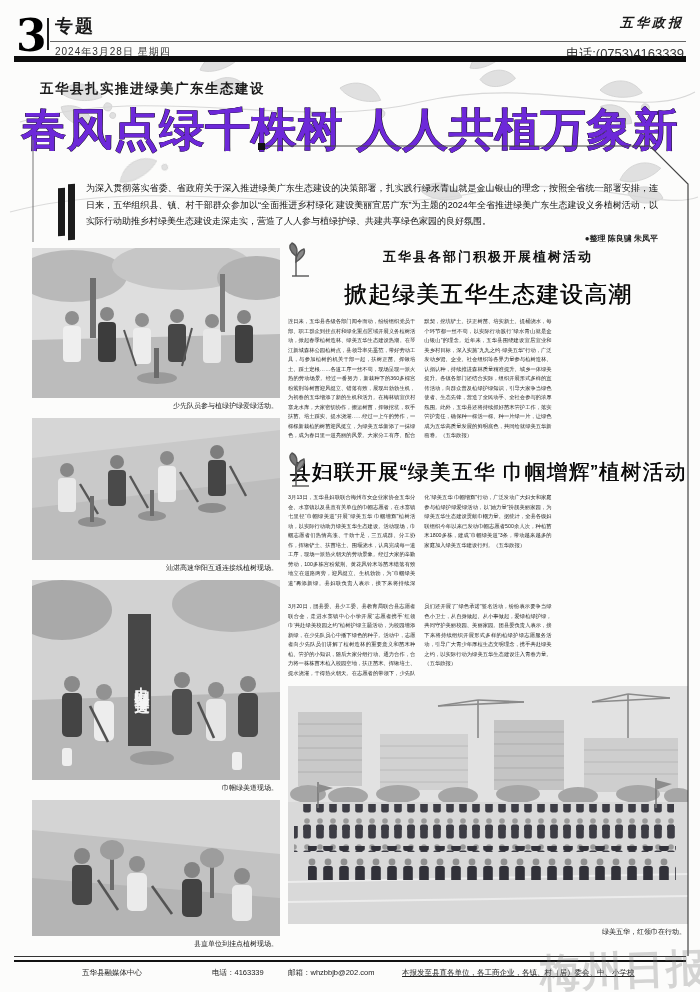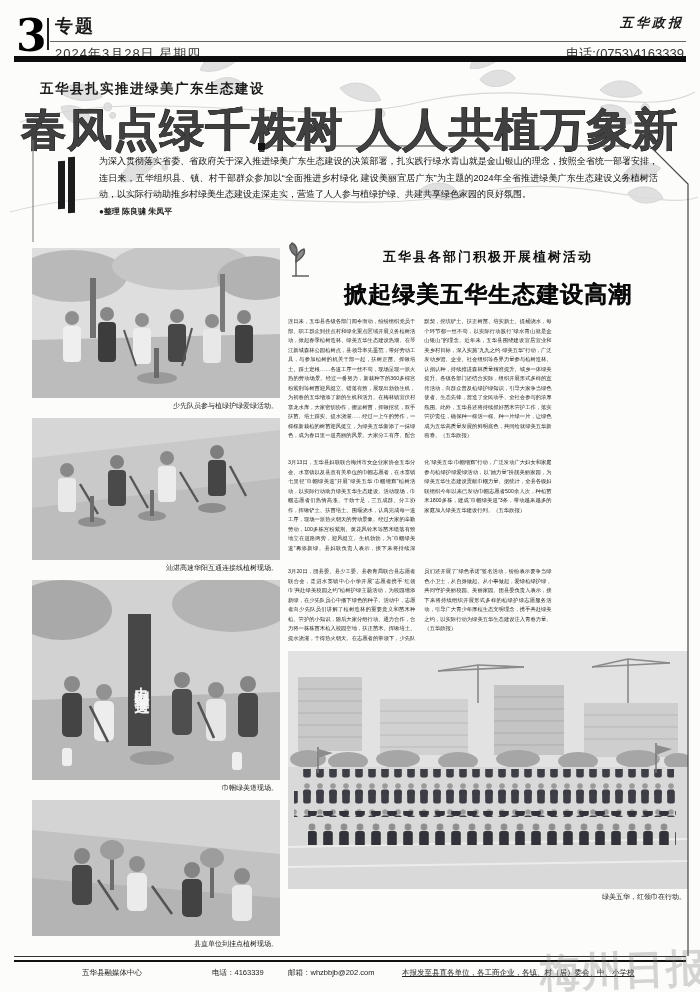--- a/index.html
+++ b/index.html
@@ -5,53 +5,53 @@
   html,body{margin:0;padding:0;background:#e8e8e8;}
   .page{position:relative;width:700px;height:992px;margin:0 auto;background:#fcfcfb;
         font-family:"Liberation Sans",sans-serif;color:#1a1a1a;overflow:hidden;}
   
   .hdr{position:absolute;left:0;top:0;width:700px;height:62px;}
   .pagenum{position:absolute;left:16px;top:14px;font-family:"DejaVu Serif",serif;
            font-size:44px;font-weight:900;line-height:1;color:#000;}
   .hdr-vline{position:absolute;left:47px;top:18px;width:2px;height:32px;background:#222;}
   .section{position:absolute;left:55px;top:14px;font-size:18px;font-weight:900;letter-spacing:2px;}
   .hdr-thinline{position:absolute;left:50px;top:41px;width:636px;height:1px;background:#666;}
-  .date{position:absolute;left:55px;top:45px;font-size:13px;color:#333;letter-spacing:1px;}
+  .date{position:absolute;left:55px;top:45px;font-size:10px;color:#333;letter-spacing:1px;}
   .masthead{position:absolute;right:16px;top:14px;font-family:"DejaVu Serif",serif;
             font-style:italic;font-weight:900;font-size:13px;letter-spacing:3px;}
   .hdr-phone{position:absolute;right:16px;top:45px;font-size:13px;color:#333;}
   .hdr-bar{position:absolute;left:14px;top:56px;width:672px;height:6px;background:#0c0c0c;}
   
   .hero{position:absolute;left:0;top:62px;width:700px;height:182px;}
   .hero svg.leaves{position:absolute;left:0;top:0;}
   .kicker{position:absolute;left:40px;top:18px;font-size:13.5px;font-weight:900;letter-spacing:1.5px;}
   .headline{position:absolute;left:0;top:38px;width:700px;text-align:center;
-            font-size:45px;font-weight:900;letter-spacing:1px;color:#404040;
+            font-size:45px;font-weight:900;letter-spacing:1px;color:#6d28d9;
             text-shadow:0.6px 0 0 #0a0a0a,-0.6px 0 0 #0a0a0a;}
-  .intro{position:absolute;left:58px;top:91px;width:600px;display:flex;gap:21px;}
+  .intro{position:absolute;left:58px;top:118px;width:600px;display:flex;gap:8px;}
   .intro-mark{flex:0 0 20px;height:56px;position:relative;margin-top:4px;}
   .intro-mark i{position:absolute;top:0;width:7px;height:56px;background:#1c1c1c;display:block;}
   .intro-mark i.b1{left:0;height:48px;top:4px;transform:skewY(-6deg);}
   .intro-mark i.b2{left:10px;transform:skewY(-6deg);}
   .intro-text{font-size:9px;line-height:1.85;text-align:justify;color:#111;}
-  .byline{margin-top:3px;font-size:8px;font-weight:700;color:#222;}
+  .byline{margin-top:3px;text-align:right;font-size:8px;font-weight:700;color:#222;}
   
   .main{position:absolute;left:32px;top:248px;width:656px;}
   .rail{position:absolute;left:0;top:0;width:248px;}
   .photo{position:relative;width:248px;background:#d8d8d8;overflow:hidden;}
   .photo svg{display:block;}
   .pcaption{font-size:7px;color:#222;text-align:right;padding:3px 2px 0 0;height:11px;margin-bottom:6px;}
   .banner-v{position:absolute;left:96px;top:34px;width:23px;height:132px;background:#474747;
             color:#f4f4f4;writing-mode:vertical-rl;text-orientation:upright;font-size:15px;
             font-weight:700;letter-spacing:3px;text-align:center;padding-top:4px;box-sizing:border-box;}
   .articles{position:absolute;left:256px;top:0;width:400px;}
   .art{position:relative;margin-bottom:13px;}
   .art-head{position:relative;text-align:center;}
   .art-kicker{font-size:13px;font-weight:700;letter-spacing:2px;color:#111;margin-bottom:13px;}
-  .art-headline{font-size:23px;font-weight:700;letter-spacing:1px;color:#0a0a0a;
+  .art-headline{font-size:23px;font-weight:400;letter-spacing:1px;color:#0a0a0a;
                 text-shadow:0.4px 0 0 #0a0a0a;margin-bottom:7px;}
   .art2 .art-headline,.art3 .art-headline{font-size:21px;}
   .sprout{position:absolute;left:-4px;top:-6px;}
   .art-body{column-count:3;column-gap:9px;column-fill:auto;overflow:hidden;
             font-size:5.3px;line-height:1.8;text-align:justify;color:#1f1f1f;}
   .a1body{height:128px;}
   .a2body{height:96px;}
   .a3body{height:80px;}
   .bigphoto{position:relative;width:400px;height:238px;background:#dcdcdc;overflow:hidden;margin-top:4px;}
   
@@ -270,20 +270,31 @@
               <line x1="8" y1="34" x2="25" y2="34"></line>
             </g>
           </svg>
           <div class="art-kicker">五华县各部门积极开展植树活动</div>
           <div class="art-headline">掀起绿美五华生态建设高潮</div>
         </div>
         <div class="art-body a1body">连日来，五华县各级各部门闻令而动，纷纷组织党员干部、职工群众到挂点村和绿化重点区域开展义务植树活动，掀起春季植树造林、绿美五华生态建设热潮。在琴江新城森林公园植树点，县领导率先垂范，带好劳动工具，与参加植树的机关干部一起，扶树正苗、挥锹培土、踩土定根……各道工序一丝不苟，现场呈现一派火热的劳动场景。经过一番努力，新栽种下的360多棵宫粉紫荆等树苗迎风挺立、错落有致，展现出勃勃生机，为初春的五华增添了新的生机和活力。在梅林镇宜伏村寨龙水库，大家密切协作，搬运树苗，挥锹挖坑，双手扶苗、培土踩实、提水浇灌……经过一上午的劳作，一棵棵新栽植的树苗迎风挺立，为绿美五华新添了一抹绿色，成为春日里一道亮丽的风景。大家分工有序、配合默契，挖坑铲土、扶正树苗、培实新土、提桶浇水，每个环节都一丝不苟，以实际行动践行“绿水青山就是金山银山”的理念。近年来，五华县围绕建设宜居宜业和美乡村目标，深入实施“九九之约·绿美五华”行动，广泛发动乡贤、企业、社会组织等各界力量参与植树造林、认捐认种，持续推进森林质量精准提升、城乡一体绿美提升。各镇各部门还结合实际，组织开展形式多样的宣传活动，向群众普及植绿护绿知识，引导大家争当绿色使者、生态先锋，营造了全民动手、全社会参与的浓厚氛围。此外，五华县还将持续抓好苗木管护工作，落实管护责任，确保种一棵活一棵、种一片绿一片，让绿色成为五华高质量发展的鲜明底色，共同绘就绿美五华新画卷。（五华政报）</div>
       </div>
 
       <div class="art art2">
+        <div class="art-head">
+          <svg class="sprout" width="26" height="40">
+            <g stroke="#555" stroke-width="1.4" fill="none">
+              <line x1="12" y1="10" x2="12" y2="34"></line>
+              <path d="M12,14 C6,10 4,4 8,1 C13,3 14,9 12,14 Z" fill="#777"></path>
+              <path d="M12,20 C18,16 22,12 20,7 C14,9 12,14 12,20 Z" fill="#8a8a8a"></path>
+              <line x1="8" y1="34" x2="25" y2="34"></line>
+            </g>
+          </svg>
+          <div class="art-headline">县妇联开展“绿美五华 巾帼增辉”植树活动</div>
+        </div>
         <div class="art-body a2body">3月13日，五华县妇联联合梅州市女企业家协会五华分会、水寨镇以及县直有关单位的巾帼志愿者，在水寨镇七里径“巾帼绿美道”开展“绿美五华 巾帼增辉”植树活动，以实际行动助力绿美五华生态建设。活动现场，巾帼志愿者们热情高涨、干劲十足，三五成群、分工协作，挥锹铲土、扶苗培土、围堰浇水，认真完成每一道工序，现场一派热火朝天的劳动景象。经过大家的辛勤劳动，100多株宫粉紫荆、黄花风铃木等苗木错落有致地立在道路两旁，迎风挺立、生机勃勃，为“巾帼绿美道”再添新绿。县妇联负责人表示，接下来将持续深化“绿美五华 巾帼增辉”行动，广泛发动广大妇女和家庭参与植绿护绿爱绿活动，以“她力量”扮靓美丽家园，为绿美五华生态建设贡献巾帼力量。据统计，全县各级妇联组织今年以来已发动巾帼志愿者500余人次，种植苗木1800多株，建成“巾帼绿美道”3条，带动越来越多的家庭加入绿美五华建设行列。（五华政报）</div>
       </div>
 
       <div class="art art3">
         <div class="art-body a3body">3月20日，团县委、县少工委、县教育局联合县志愿者联合会，走进水寨镇中心小学开展“志愿者携手‘红领巾’共赴绿美校园之约”植树护绿主题活动，为校园增添新绿，在少先队员心中播下绿色的种子。活动中，志愿者向少先队员们讲解了植树造林的重要意义和苗木种植、管护的小知识，随后大家分组行动、通力合作，合力将一株株苗木植入校园空地，扶正苗木、挥锹培土、提水浇灌，干得热火朝天。在志愿者的带领下，少先队员们还开展了“绿色承诺”签名活动，纷纷表示要争当绿色小卫士，从自身做起、从小事做起，爱绿植绿护绿，共同守护美丽校园、美丽家园。团县委负责人表示，接下来将持续组织开展形式多样的植绿护绿志愿服务活动，引导广大青少年厚植生态文明理念，携手共赴绿美之约，以实际行动为绿美五华生态建设注入青春力量。（五华政报）</div>
 
         <div class="bigphoto">
           <svg width="400" height="238">
             <defs>
               <pattern id="crowdA" width="13" height="26" patternUnits="userSpaceOnUse">

